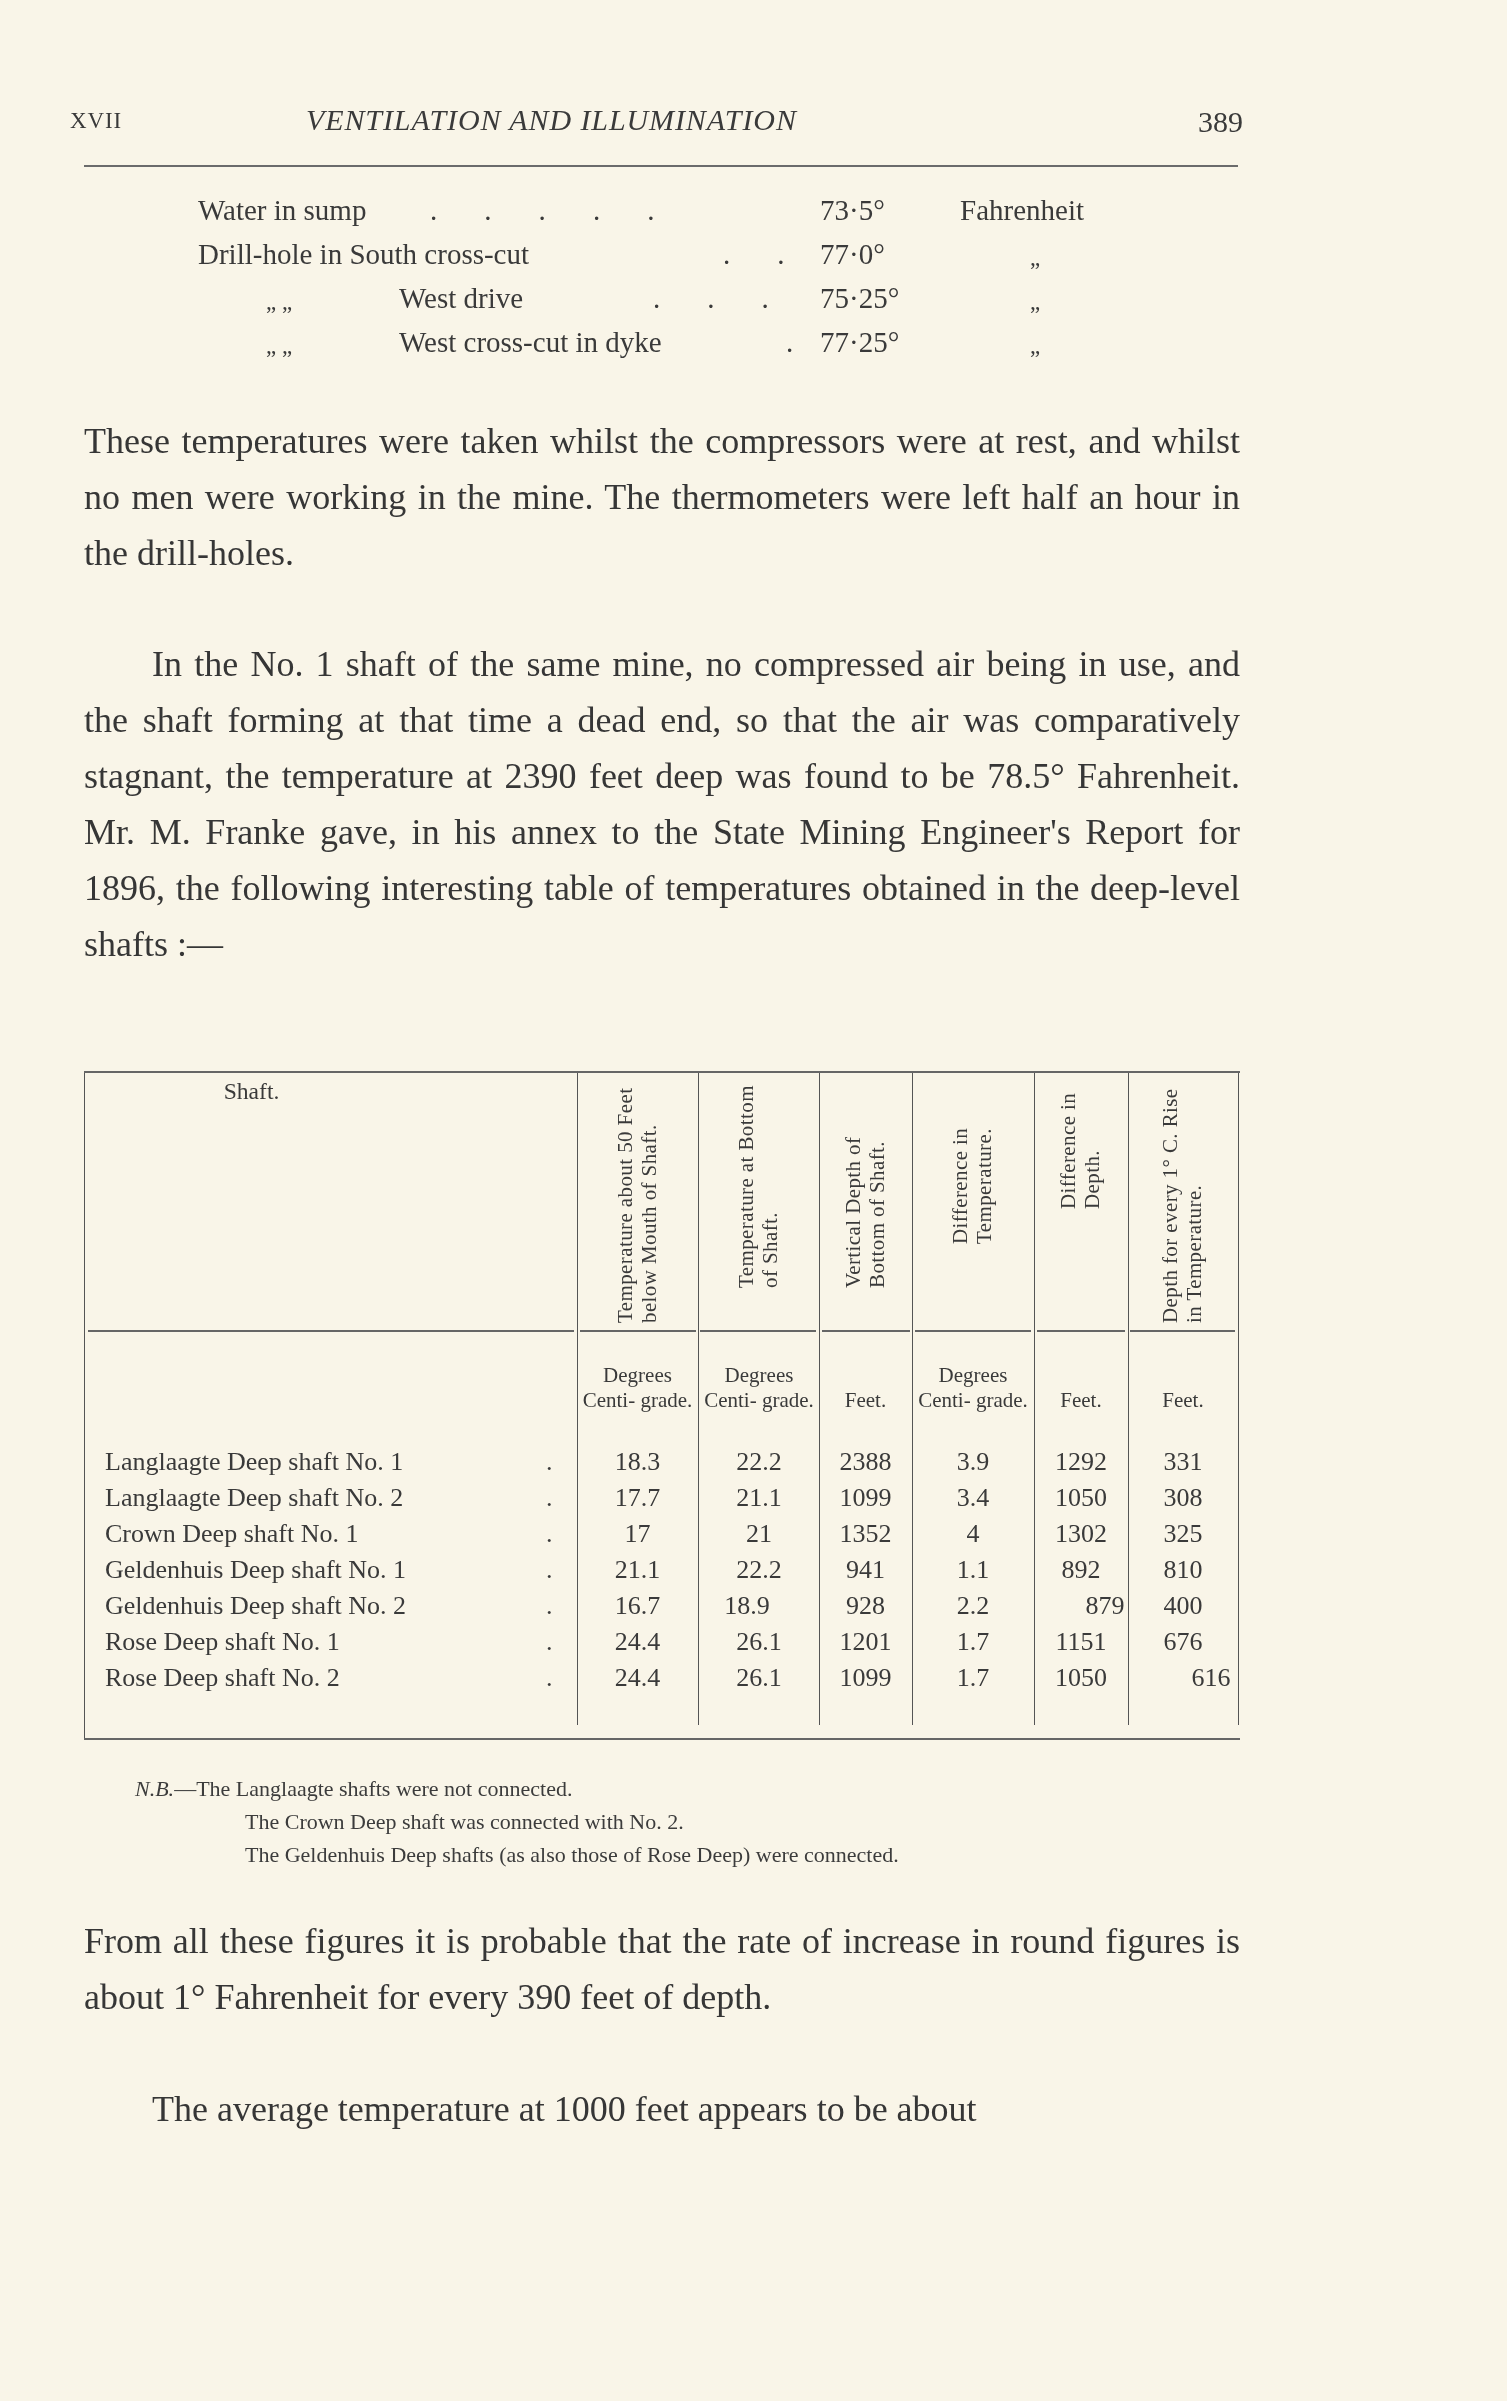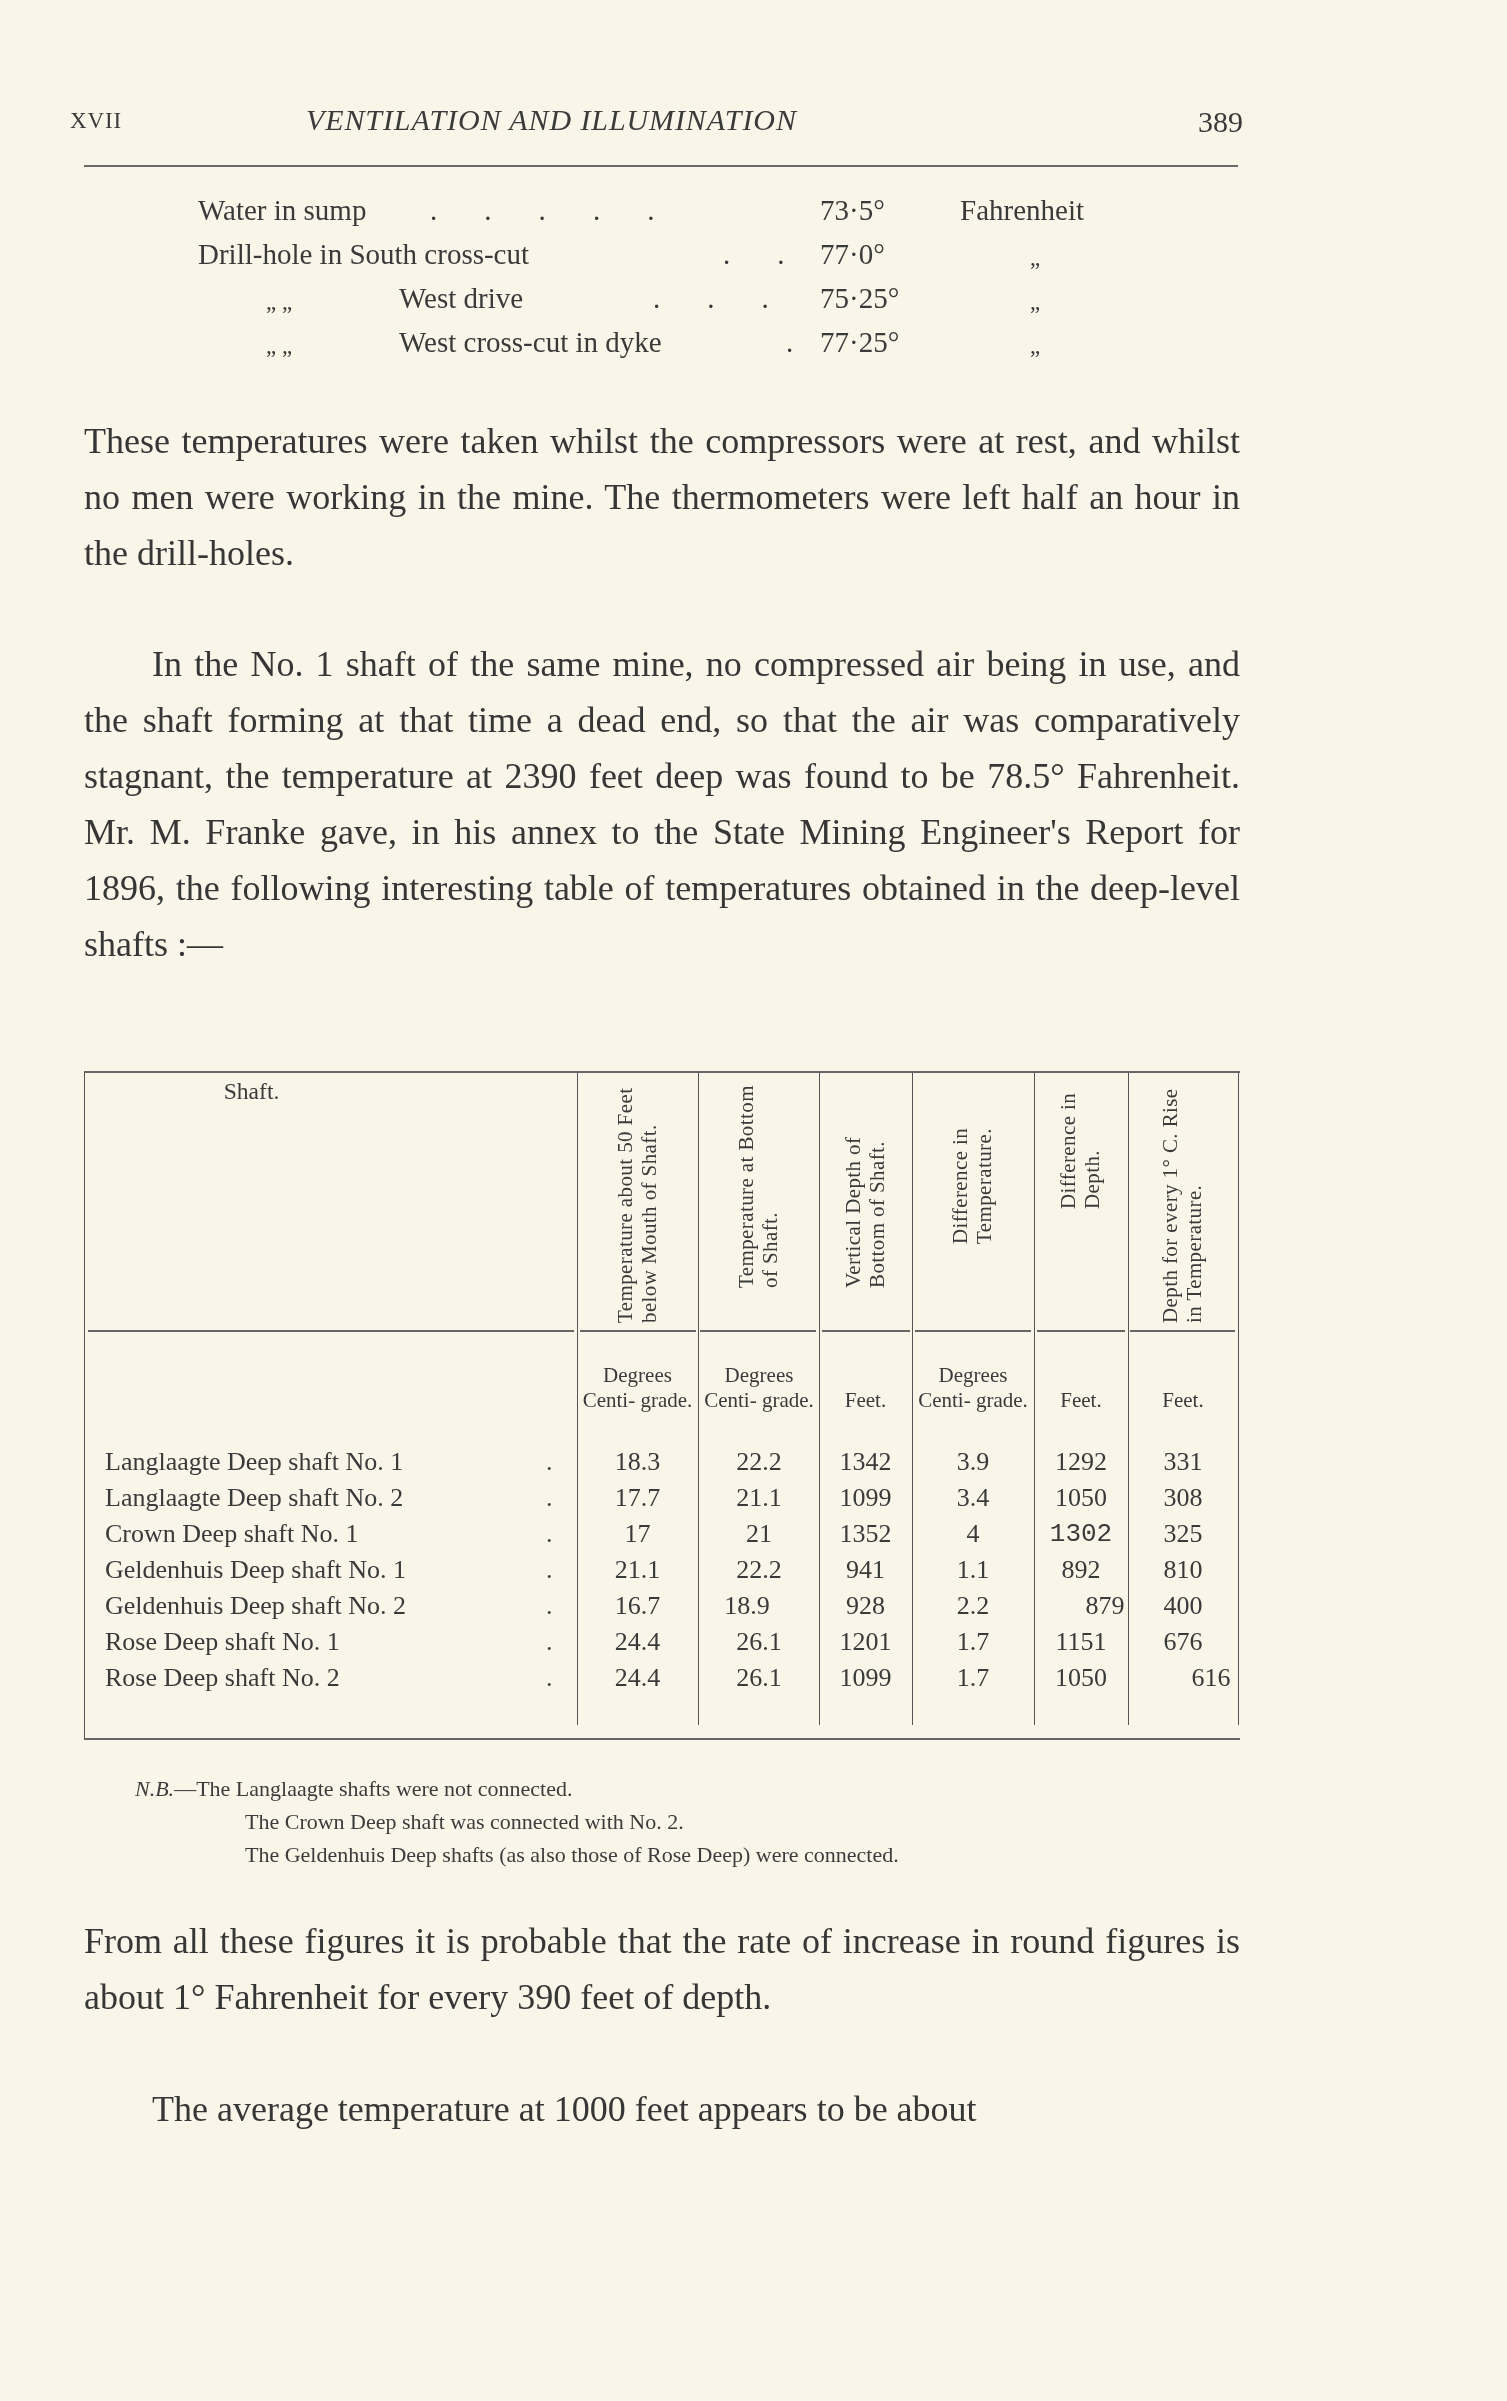--- a/index.html
+++ b/index.html
@@ -170,21 +170,21 @@
     <div class="unit-cell" style="left:735px;width:93px;top:317px;">Feet.</div>
     <div class="unit-cell" style="left:828px;width:122px;">Degrees Centi- grade.</div>
     <div class="unit-cell" style="left:950px;width:94px;top:317px;">Feet.</div>
     <div class="unit-cell" style="left:1044px;width:110px;top:317px;">Feet.</div>
 
     <div class="data-row" style="top:376px;">
       <span class="row-name">Langlaagte Deep shaft No. 1</span>
         <span class="row-dot">.</span>
       <span class="cell" style="left:493px;width:121px;">18.3</span>
       <span class="cell" style="left:614px;width:122px;">22.2</span>
-      <span class="cell" style="left:735px;width:93px;">1342</span>
+      <span class="cell" style="left:735px;width:93px;">2388</span>
       <span class="cell" style="left:828px;width:122px;">3.9</span>
       <span class="cell" style="left:950px;width:94px;">1292</span>
       <span class="cell" style="left:1044px;width:110px;">331</span>
     </div>
     <div class="data-row" style="top:412px;">
       <span class="row-name">Langlaagte Deep shaft No. 2</span>
         <span class="row-dot">.</span>
       <span class="cell" style="left:493px;width:121px;">17.7</span>
       <span class="cell" style="left:614px;width:122px;">21.1</span>
       <span class="cell" style="left:735px;width:93px;">1099</span>
@@ -192,21 +192,21 @@
       <span class="cell" style="left:950px;width:94px;">1050</span>
       <span class="cell" style="left:1044px;width:110px;">308</span>
     </div>
     <div class="data-row" style="top:448px;">
       <span class="row-name">Crown Deep shaft No. 1</span>
         <span class="row-dot">.</span>
       <span class="cell" style="left:493px;width:121px;">17</span>
       <span class="cell" style="left:614px;width:122px;">21</span>
       <span class="cell" style="left:735px;width:93px;">1352</span>
       <span class="cell" style="left:828px;width:122px;">4</span>
-      <span class="cell" style="left:950px;width:94px;font-family:Liberation Mono, monospace;">1302</span>
+      <span class="cell" style="left:950px;width:94px;">1302</span>
       <span class="cell" style="left:1044px;width:110px;">325</span>
     </div>
     <div class="data-row" style="top:484px;">
       <span class="row-name">Geldenhuis Deep shaft No. 1</span>
         <span class="row-dot">.</span>
       <span class="cell" style="left:493px;width:121px;">21.1</span>
       <span class="cell" style="left:614px;width:122px;">22.2</span>
       <span class="cell" style="left:735px;width:93px;">941</span>
       <span class="cell" style="left:828px;width:122px;">1.1</span>
       <span class="cell" style="left:950px;width:94px;">892</span>

